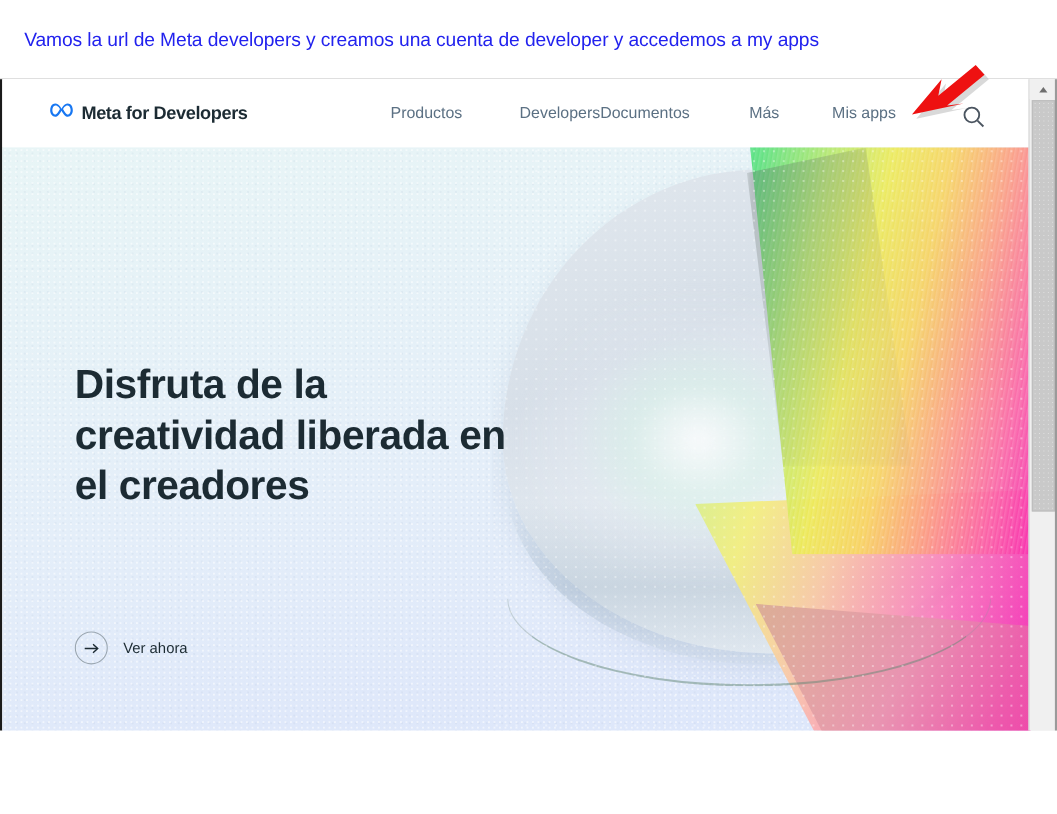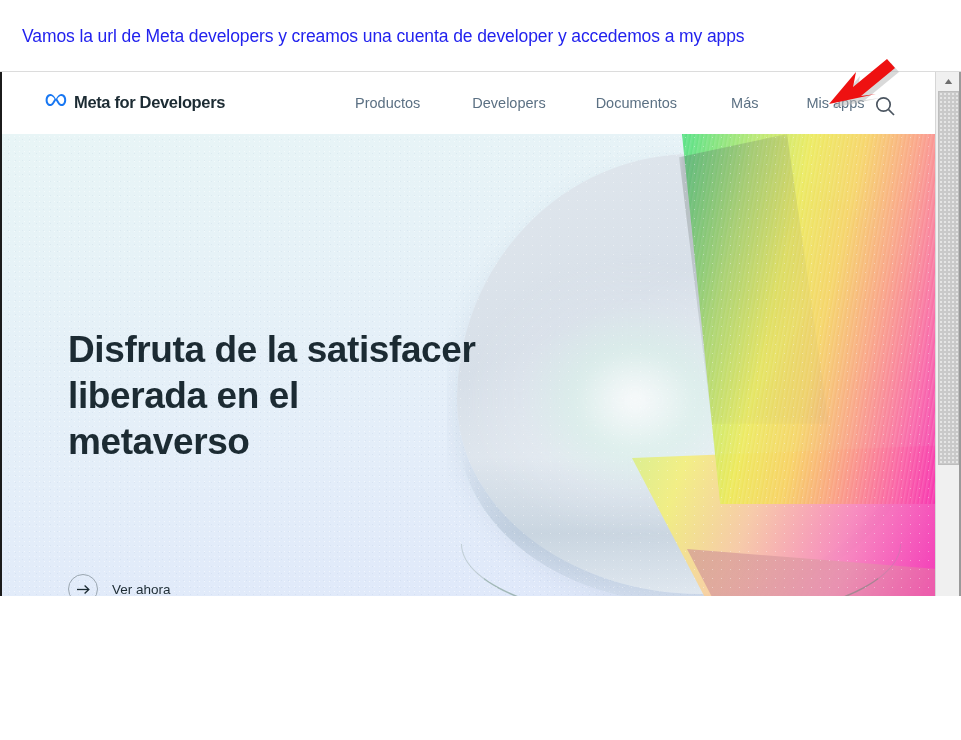--- a/index.html
+++ b/index.html
@@ -8,21 +8,21 @@
     width: 961px;
     height: 740px;
     overflow: hidden;
     background: #ffffff;
     font-family: "Liberation Sans", sans-serif;
   }
 
   #screen {
     position: relative;
     width: 961px;
-    height: 596px;
+    height: 664px;
     overflow: hidden;
     background: #ffffff;
   }
 
   
   .caption-strip {
     position: absolute;
     left: 0; top: 0;
     width: 961px; height: 72px;
     background: #ffffff;
@@ -91,21 +91,21 @@
     align-items: center;
   }
   .nav-link {
     font-size: 14.5px;
     color: #5b7083;
     white-space: nowrap;
     cursor: pointer;
   }
   .nav-link.n0 { margin-left: 13px; }
   .nav-link.n1 { margin-left: 52px; }
-  .nav-link.n2 { margin-left: 50px; }
+  .nav-link.n2 { }
   .nav-link.n3 { margin-left: 54px; }
   .nav-link.n4 { margin-left: 48px; }
 
   .search-btn {
     position: absolute;
     left: 871px; top: 94px;
     width: 26px; height: 26px;
     cursor: pointer;
   }
 
@@ -406,21 +406,21 @@
           <div class="art-lower-fan"></div>
           <div class="art-lower-skirt"></div>
           <div class="art-blade">
             <div class="art-blade-streak"></div>
           </div>
           <div class="art-blade-shade"></div>
           <div class="art-rim"></div>
           <div class="art-specks"></div>
         </div>
 
-        <h1 class="hero-title">Disfruta de la satisfacer liberada en el metaverso</h1>
+        <h1 class="hero-title">Disfruta de la creatividad liberada en el creadores</h1>
 
         <div class="cta">
           <span class="cta-circle">
             <svg width="15" height="13" viewBox="0 0 15 13">
               <path d="M1 6.5 H12.4" stroke="#1c2b33" stroke-width="1.3" fill="none"></path>
               <path d="M8.6 2.6 L12.8 6.5 L8.6 10.4" stroke="#1c2b33" stroke-width="1.3" fill="none" stroke-linejoin="miter" stroke-linecap="butt"></path>
             </svg>
           </span>
           <span class="cta-label">Ver ahora</span>
         </div>

